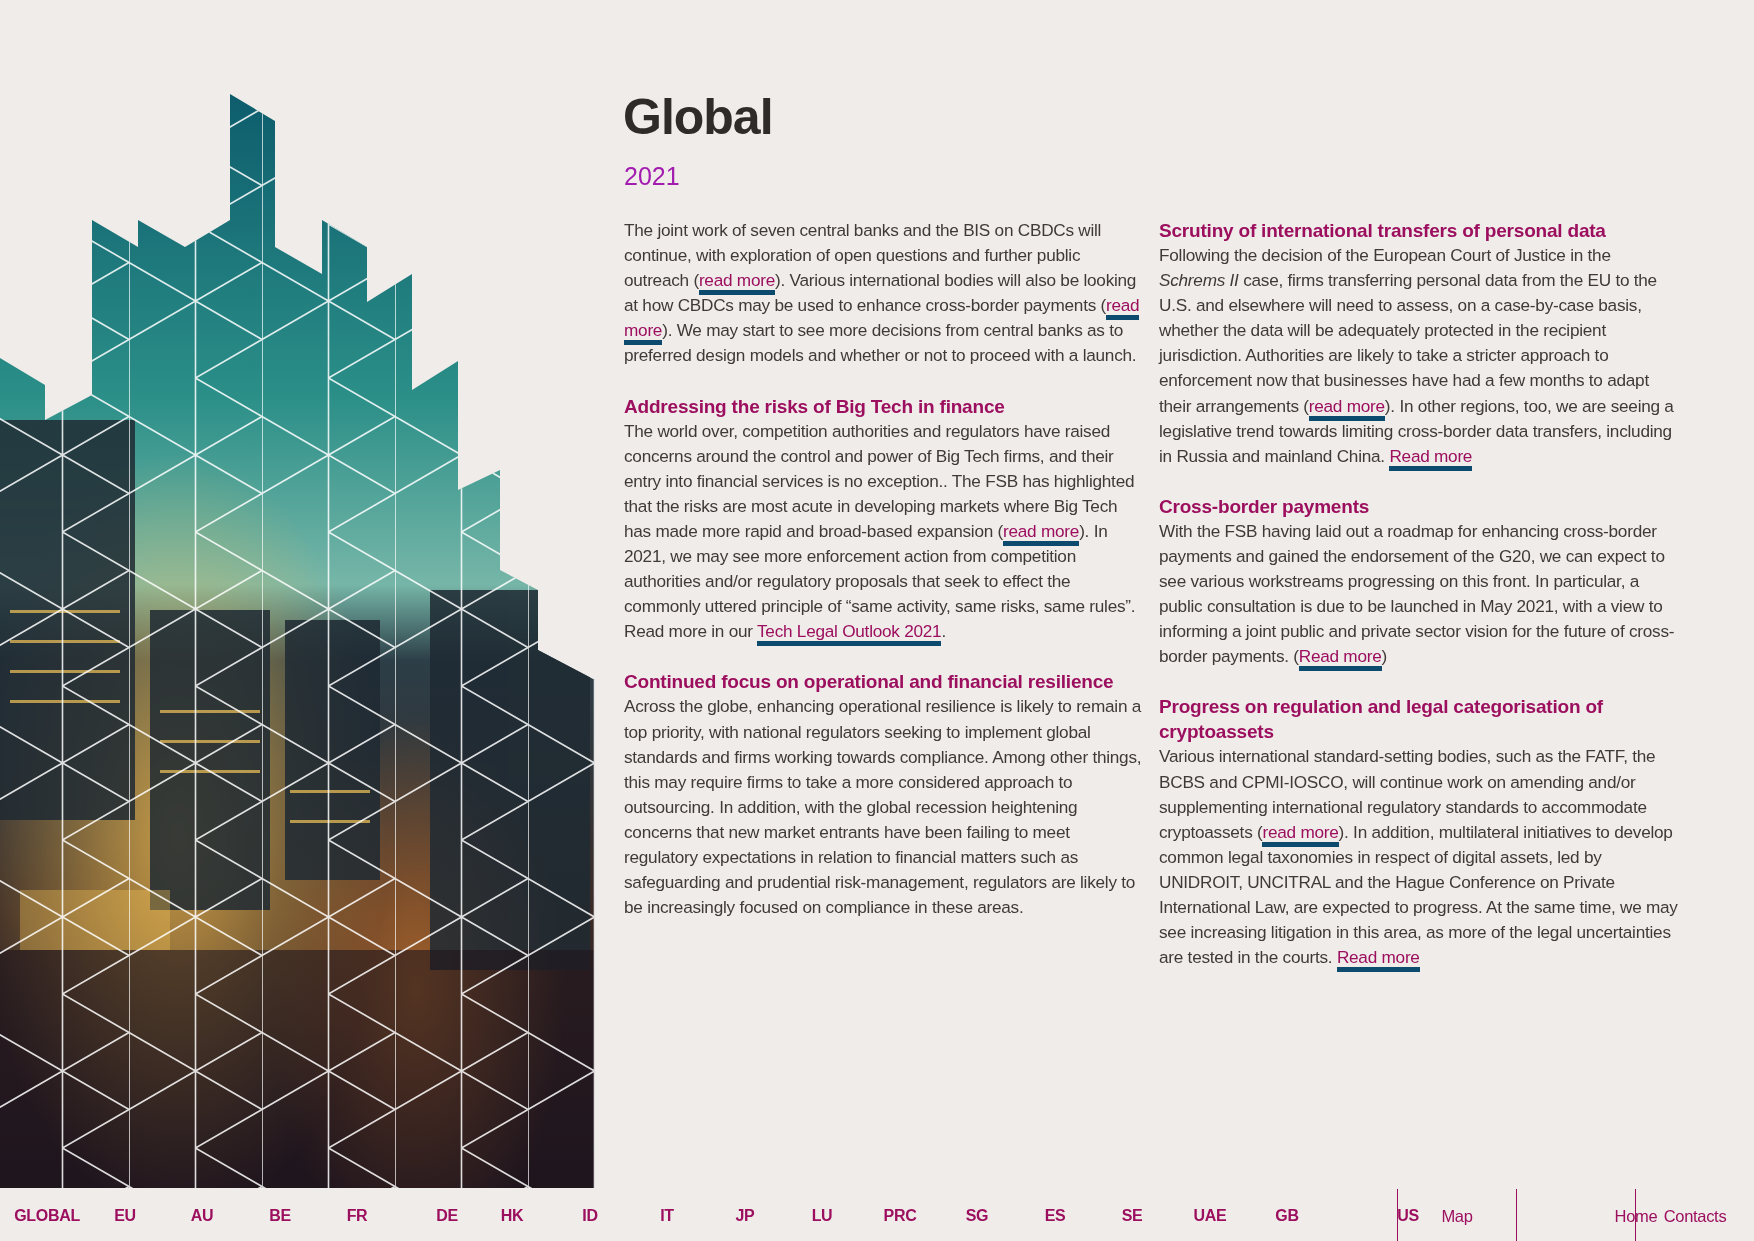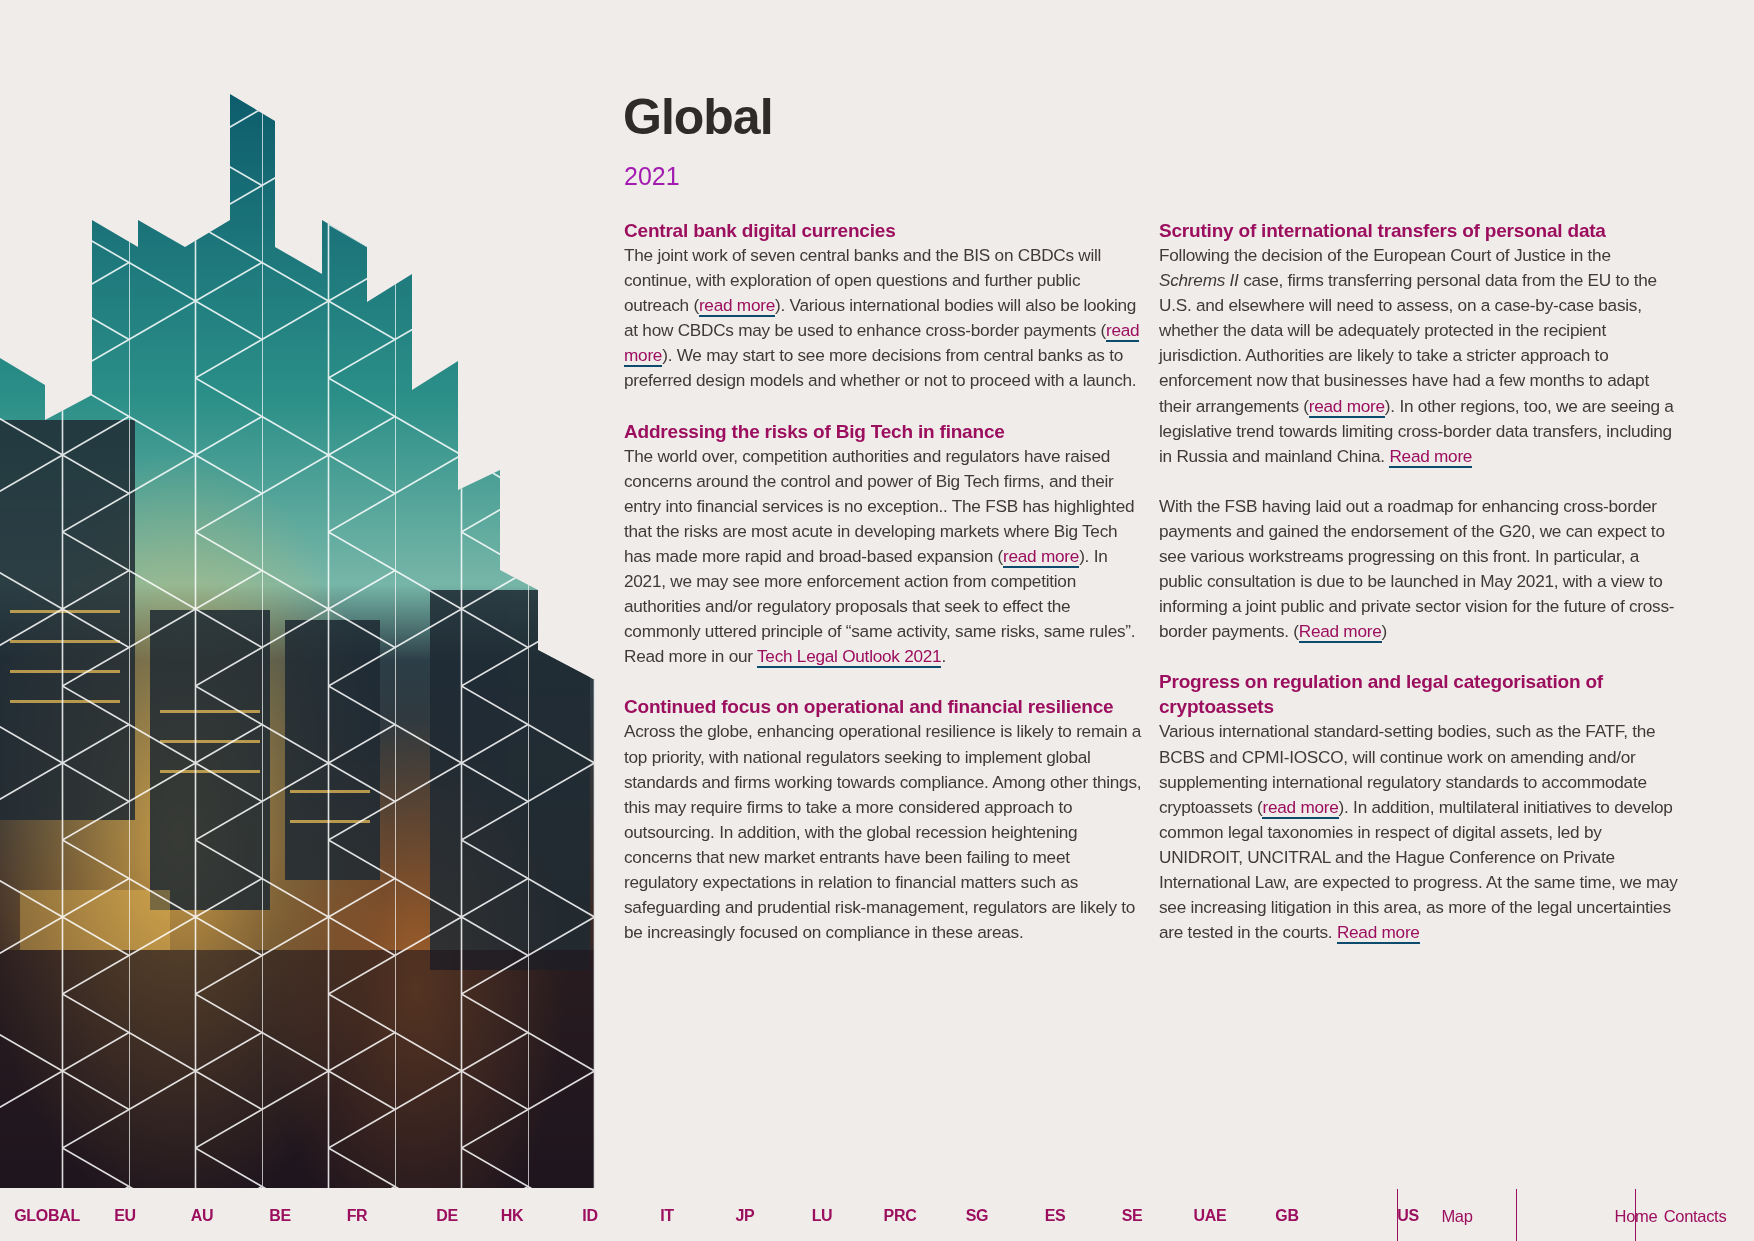--- a/index.html
+++ b/index.html
@@ -29,21 +29,21 @@
   .section { margin-bottom: 25px; }
   .section h2 {
     margin: 0; font-size: 19px; line-height: 25px; font-weight: bold;
     color: #9c0f5f; letter-spacing: -0.2px;
   }
   .section p {
     margin: 0; font-size: 17.2px; line-height: 25.1px; color: #3f3a38;
     letter-spacing: -0.25px;
   }
   .section p a {
-    color: #9c0f5f; text-decoration: none; border-bottom: 2px solid #0c4a6e; text-align: right;
+    color: #9c0f5f; text-decoration: none; border-bottom: 5px solid #0c4a6e; text-align: right;
   }
   .section p em { font-style: italic; }
   .nav {
     position: absolute; left: 0; top: 1187px; width: 1754px; height: 54px;
   }
   .nav .item {
     position: absolute; top: 20px; font-size: 16px; font-weight: bold;
     color: #9c0f5f; letter-spacing: -0.3px; transform: translateX(-50%);
     white-space: nowrap; cursor: pointer;
   }
@@ -106,38 +106,38 @@
       <rect x="0" y="0" width="595" height="1098" fill="url(#isogrid)"></rect>
     </g>
   </svg>
 </div>
 
 <h1 class="title">Global</h1>
 <div class="year">2021</div>
 
 <div class="col left" id="left-col">
     <div class="section">
-      <h2>Central bank digital currencies</h2>
       <p><span>The joint work of seven central banks and the BIS on CBDCs will continue, with exploration of open questions and further public outreach (</span><a href="#">read more</a><span>). Various international bodies will also be looking at how CBDCs may be used to enhance cross-border payments (</span><a href="#">read more</a><span>). We may start to see more decisions from central banks as to preferred design models and whether or not to proceed with a launch.</span></p>
     </div>
     <div class="section">
       <h2>Addressing the risks of Big Tech in finance</h2>
       <p><span>The world over, competition authorities and regulators have raised concerns around the control and power of Big Tech firms, and their entry into financial services is no exception.. The FSB has highlighted that the risks are most acute in developing markets where Big Tech has made more rapid and broad-based expansion (</span><a href="#">read more</a><span>). In 2021, we may see more enforcement action from competition authorities and/or regulatory proposals that seek to effect the commonly uttered principle of “same activity, same risks, same rules”. Read more in our </span><a href="#">Tech Legal Outlook 2021</a><span>.</span></p>
     </div>
     <div class="section">
       <h2>Continued focus on operational and financial resilience</h2>
       <p><span>Across the globe, enhancing operational resilience is likely to remain a top priority, with national regulators seeking to implement global standards and firms working towards compliance. Among other things, this may require firms to take a more considered approach to outsourcing. In addition, with the global recession heightening concerns that new market entrants have been failing to meet regulatory expectations in relation to financial matters such as safeguarding and prudential risk-management, regulators are likely to be increasingly focused on compliance in these areas.</span></p>
     </div>
   </div>
 <div class="col right" id="right-col">
     <div class="section">
       <h2>Scrutiny of international transfers of personal data</h2>
       <p><span>Following the decision of the European Court of Justice in the </span><em>Schrems II</em><span> case, firms transferring personal data from the EU to the U.S. and elsewhere will need to assess, on a case-by-case basis, whether the data will be adequately protected in the recipient jurisdiction. Authorities are likely to take a stricter approach to enforcement now that businesses have had a few months to adapt their arrangements (</span><a href="#">read more</a><span>). In other regions, too, we are seeing a legislative trend towards limiting cross-border data transfers, including in Russia and mainland China. </span><a href="#">Read more</a></p>
     </div>
     <div class="section">
+      <h2>Cross-border payments</h2>
       <p><span>With the FSB having laid out a roadmap for enhancing cross-border payments and gained the endorsement of the G20, we can expect to see various workstreams progressing on this front. In particular, a public consultation is due to be launched in May 2021, with a view to informing a joint public and private sector vision for the future of cross-border payments. (</span><a href="#">Read more</a><span>)</span></p>
     </div>
     <div class="section">
       <h2>Progress on regulation and legal categorisation of cryptoassets</h2>
       <p><span>Various international standard-setting bodies, such as the FATF, the BCBS and CPMI-IOSCO, will continue work on amending and/or supplementing international regulatory standards to accommodate cryptoassets (</span><a href="#">read more</a><span>). In addition, multilateral initiatives to develop common legal taxonomies in respect of digital assets, led by UNIDROIT, UNCITRAL and the Hague Conference on Private International Law, are expected to progress. At the same time, we may see increasing litigation in this area, as more of the legal uncertainties are tested in the courts. </span><a href="#">Read more</a></p>
     </div>
   </div>
 
 <nav class="nav" id="nav">
     <a class="item" style="left: 47px;">GLOBAL</a>

